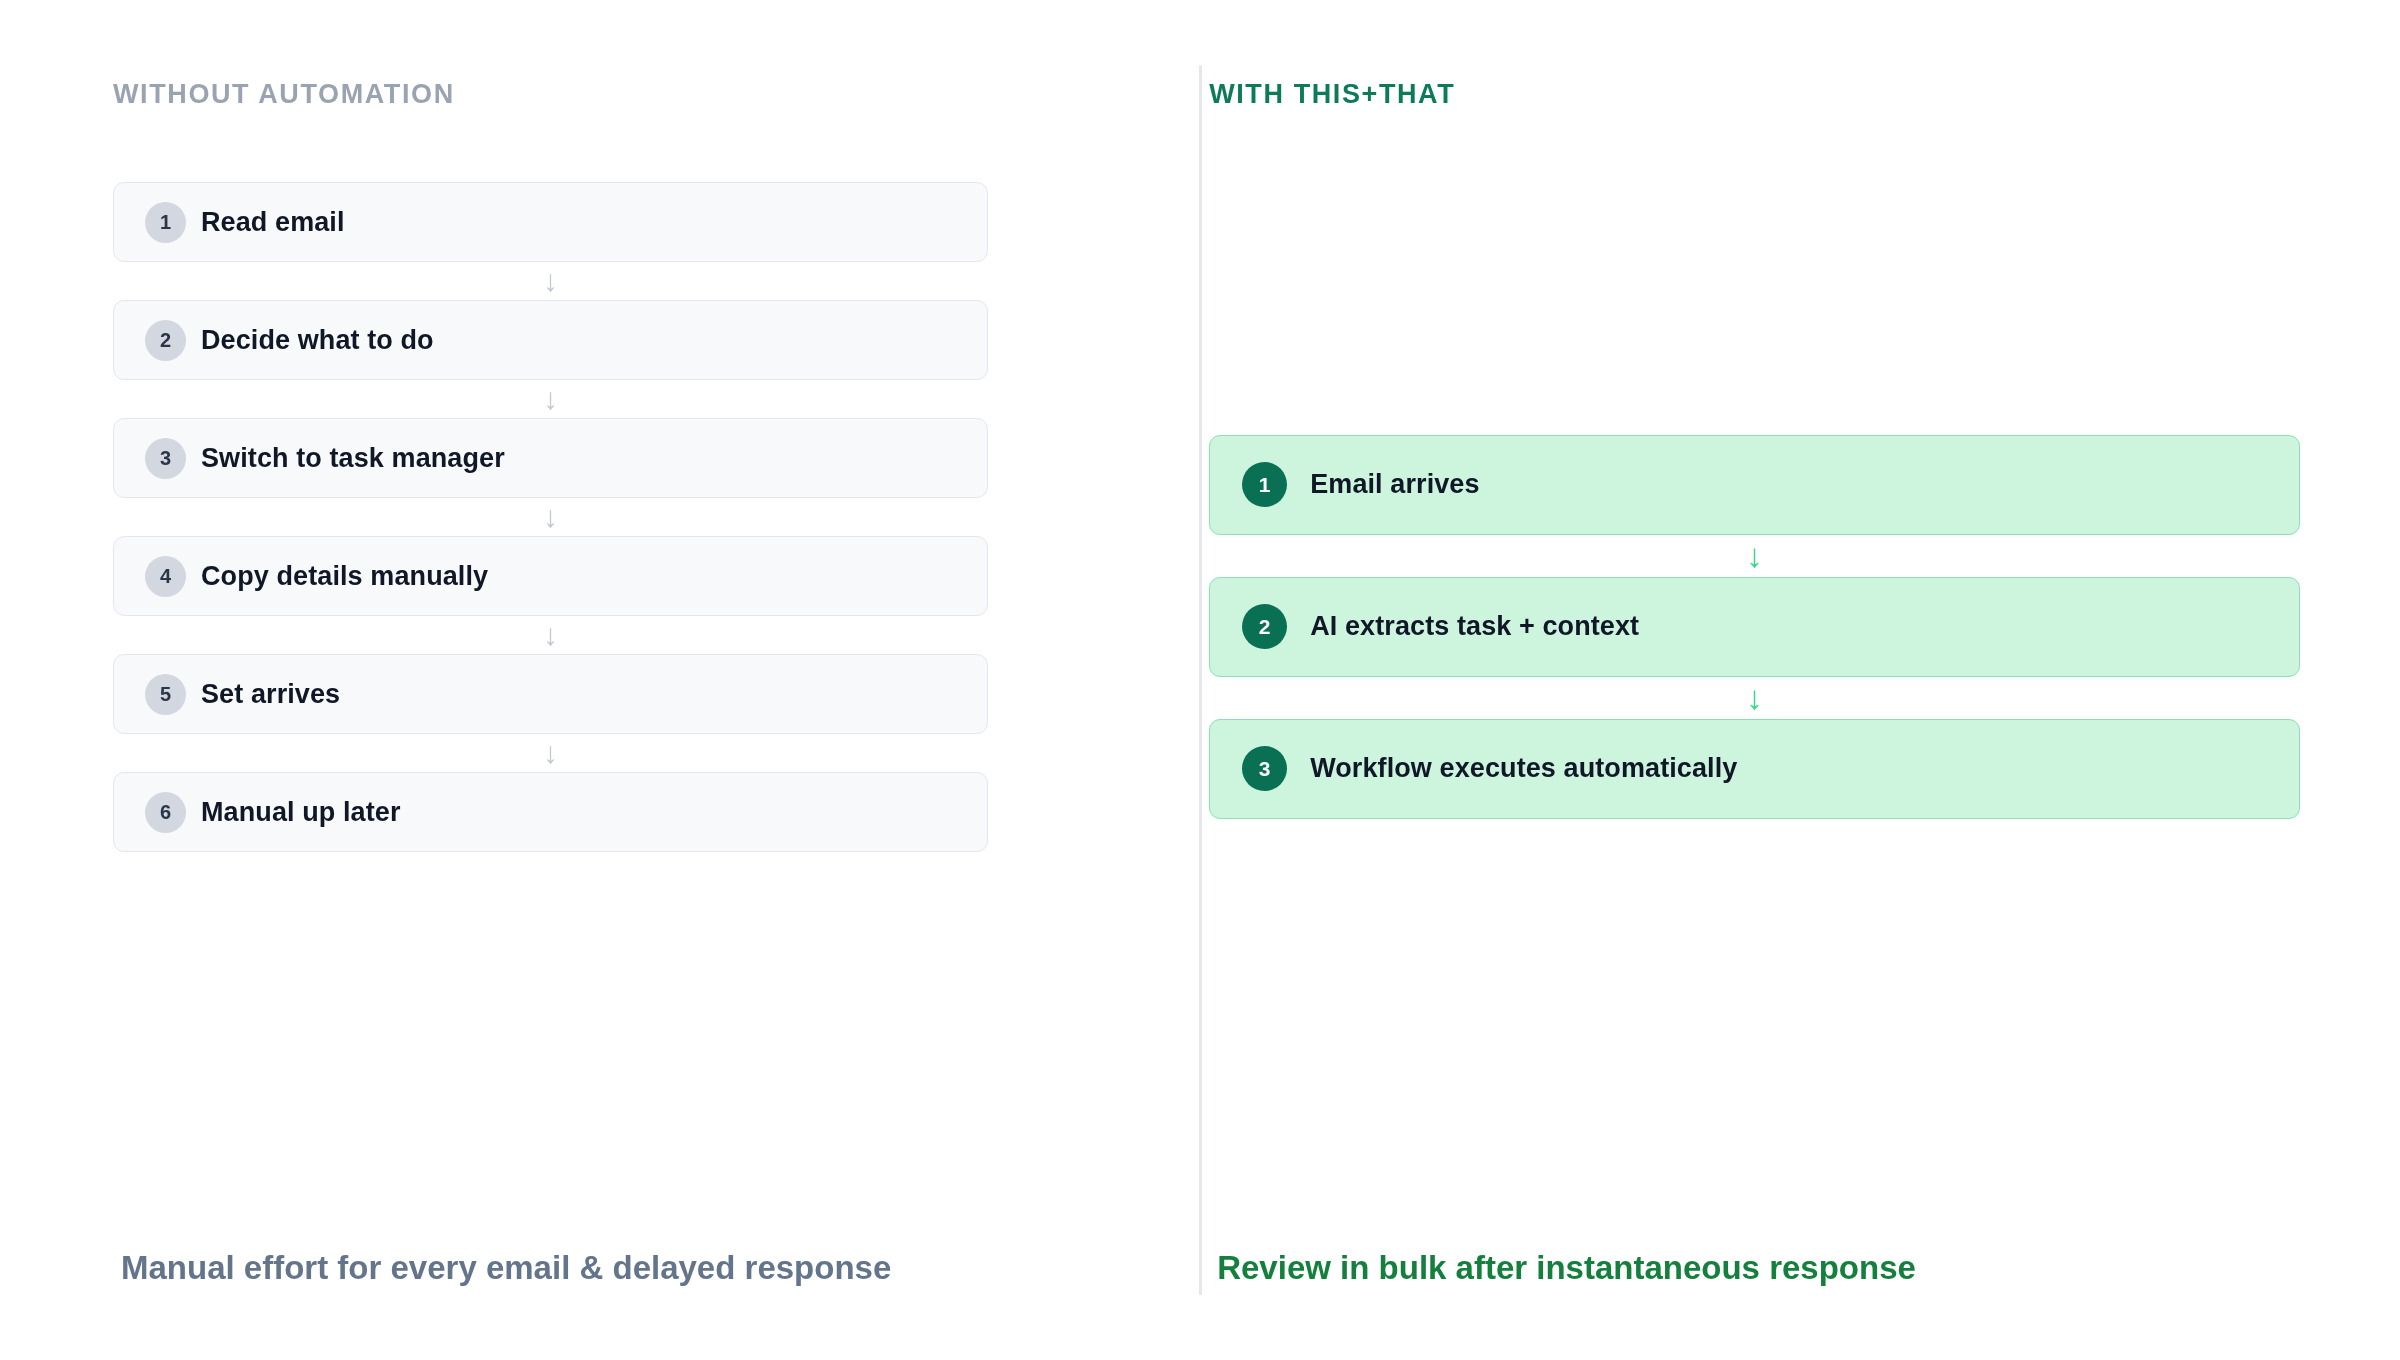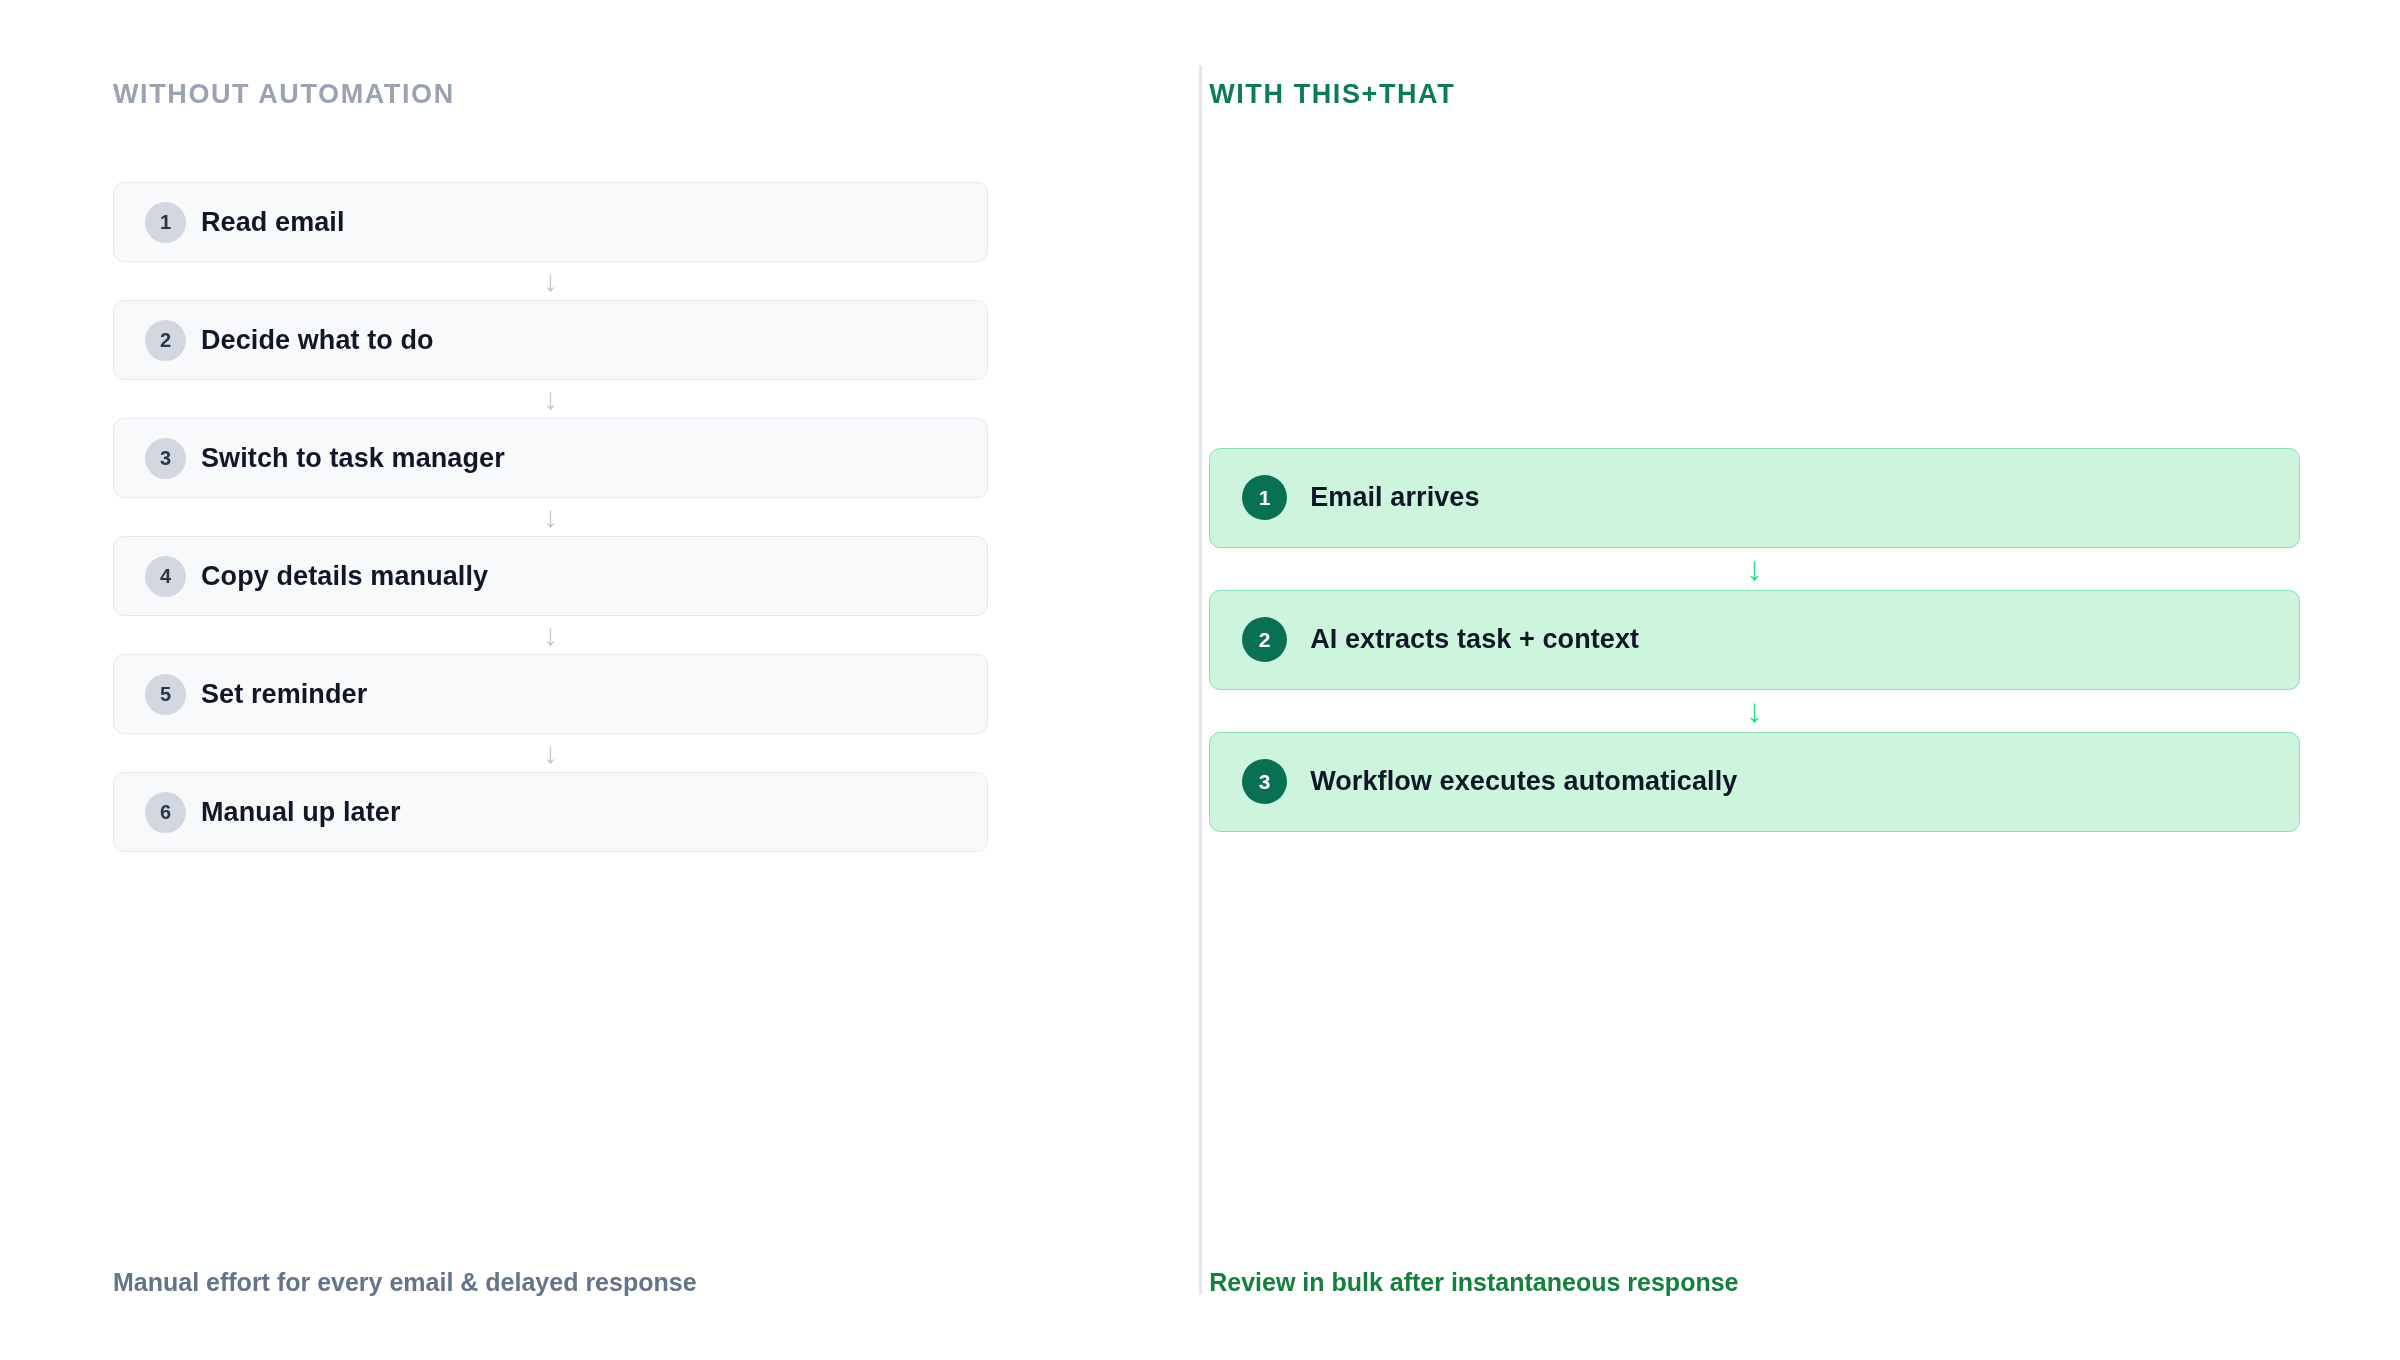--- a/index.html
+++ b/index.html
@@ -149,24 +149,24 @@
     color: #c2c8d2;
   }
   .connector.green {
     height: 42px;
     color: #2ddc85;
     font-size: 33px;
   }
 
   
   .footnote {
-    font-size: 25px;
+    font-size: 33px;
     font-weight: 700;
     line-height: 1.3;
-    margin: 0;
+    margin: 8px;
     padding-bottom: 62px;
     white-space: nowrap;
   }
   .footnote.manual { color: #64748b; }
   .footnote.auto   { color: #15803d; }
 </style>
 </head>
 <body>
 
 <div class="board">
@@ -196,21 +196,21 @@
         <div class="connector grey">↓</div>
 
         <div class="step grey">
           <span class="badge">4</span>
           <span class="step-label">Copy details manually</span>
         </div>
         <div class="connector grey">↓</div>
 
         <div class="step grey">
           <span class="badge">5</span>
-          <span class="step-label">Set reminder</span>
+          <span class="step-label">Set arrives</span>
         </div>
         <div class="connector grey">↓</div>
 
         <div class="step grey">
           <span class="badge">6</span>
           <span class="step-label">Manual up later</span>
         </div>
 
       </div>
     </div>

